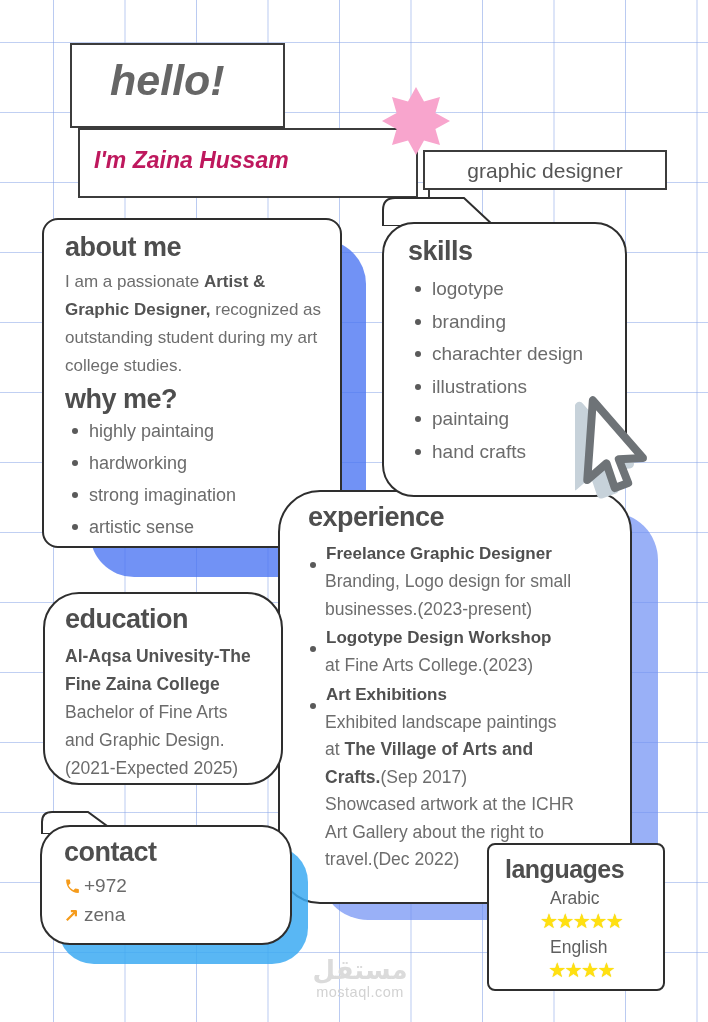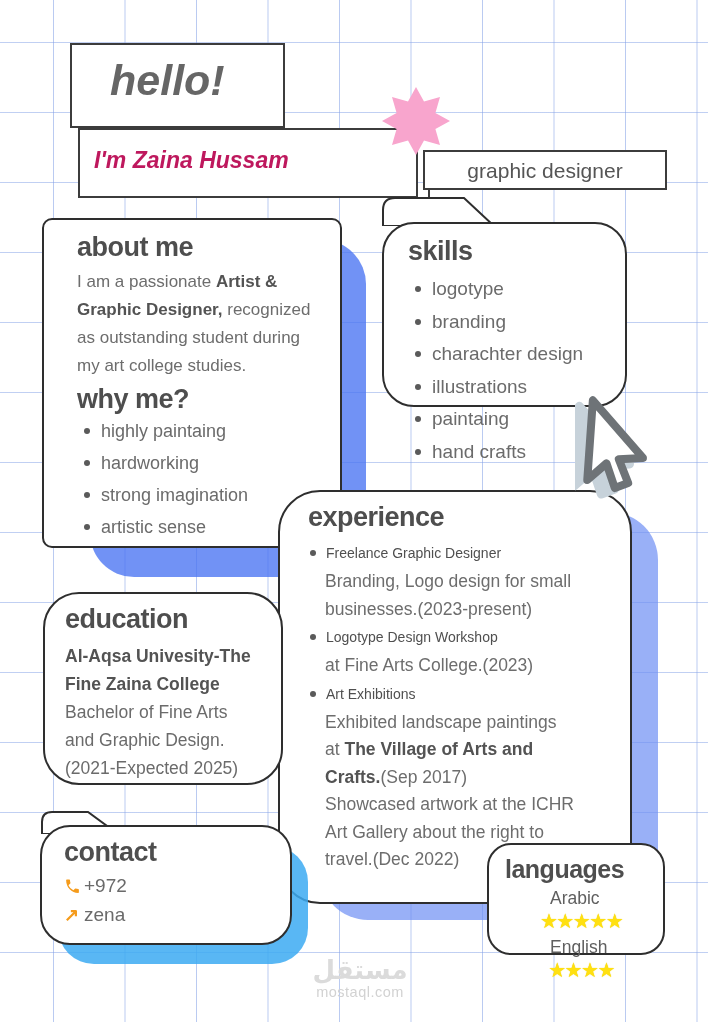--- a/index.html
+++ b/index.html
@@ -19,40 +19,40 @@
   #hello-text{position:absolute;left:38px;top:11px;font-size:43px;font-style:italic;font-weight:700;color:#666;}
   #name-box{left:78px;top:128px;width:340px;height:70px;}
   #name-text{position:absolute;left:14px;top:17px;font-size:23px;font-style:italic;font-weight:700;color:#be185d;}
   #role-box{left:423px;top:150px;width:244px;height:40px;z-index:6;}
   #role-text{position:absolute;left:0;top:7px;width:100%;text-align:center;font-size:21px;color:#555;}
   #role-connector{left:428px;top:186px;width:2px;height:16px;background:#3c3c3c;z-index:5;}
   
   .card{position:absolute;background:#fff;border:2px solid #2e2e2e;box-sizing:border-box;}
   .shadow{position:absolute;}
   #shadow-about{left:90px;top:240px;width:276px;height:337px;border-radius:44px;background:rgba(73,115,242,.78);}
-  #card-about{left:42px;top:218px;width:300px;height:330px;border-radius:10px;padding:12px 18px 0 33px;}
+  #card-about{left:42px;top:218px;width:300px;height:330px;border-radius:16px;padding:12px 18px 0 21px;}
   #shadow-exp{left:320px;top:512px;width:338px;height:408px;border-radius:48px;background:rgba(110,142,243,.70);}
   #card-exp{left:278px;top:490px;width:354px;height:414px;border-radius:42px;padding:10px 10px 0 28px;}
-  #card-skills{left:382px;top:222px;width:245px;height:185px;border-radius:32px;padding:12px 8px 0 24px;z-index:7;}
+  #card-skills{left:382px;top:222px;width:245px;height:275px;border-radius:32px;padding:12px 8px 0 24px;z-index:7;}
   #card-edu{left:43px;top:592px;width:240px;height:193px;border-radius:36px;padding:10px 8px 0 20px;}
   #shadow-contact{left:58px;top:846px;width:250px;height:118px;border-radius:36px;background:rgba(60,170,242,.85);}
   #card-contact{left:40px;top:825px;width:252px;height:120px;border-radius:30px;padding:10px 8px 0 22px;z-index:9;}
-  #card-lang{left:487px;top:843px;width:178px;height:112px;border-radius:24px;padding:10px 6px 0 16px;z-index:10;}
+  #card-lang{left:487px;top:843px;width:178px;height:148px;border-radius:8px;padding:10px 6px 0 16px;z-index:10;}
   h2{margin:0;font-size:27px;font-weight:700;color:#4e4e4e;letter-spacing:-.5px;}
   
   #about-intro{margin-top:5px;font-size:17px;line-height:28px;color:#6d6d6d;}
   .b{font-weight:700;color:#535353;}
   #why-title{margin-top:4px;}
   .li{display:flex;align-items:flex-start;font-size:18px;line-height:32px;color:#6b6b6b;}
   .dot{flex:0 0 auto;width:6px;height:6px;border-radius:50%;background:#5a5a5a;margin:13px 11px 0 7px;}
   
   #skills-list .li{font-size:19px;line-height:32.5px;}
   #skills-list{margin-top:6px;}
   
-  .role-line{display:flex;align-items:flex-start;font-size:14px;line-height:29px;font-weight:400;color:#4f4f4f;}
+  .role-line{display:flex;align-items:flex-end;font-size:17px;line-height:29px;font-weight:700;color:#4f4f4f;}
   .role-line .dot{margin:11px 10px 0 2px;}
   .detail{margin-left:17px;font-size:17.5px;line-height:27.5px;color:#6d6d6d;}
   #exp-list{margin-top:6px;}
   
   .edu-line{font-size:17.5px;line-height:28px;color:#6b6b6b;}
   #edu-lines{margin-top:7px;}
   
   .c-row{display:flex;align-items:center;font-size:19px;color:#6a6a6a;margin-top:7px;}
   .c-ico{width:20px;display:inline-flex;align-items:center;}
   .arrow-glyph{color:#f59b1b;font-weight:700;font-size:18px;}

